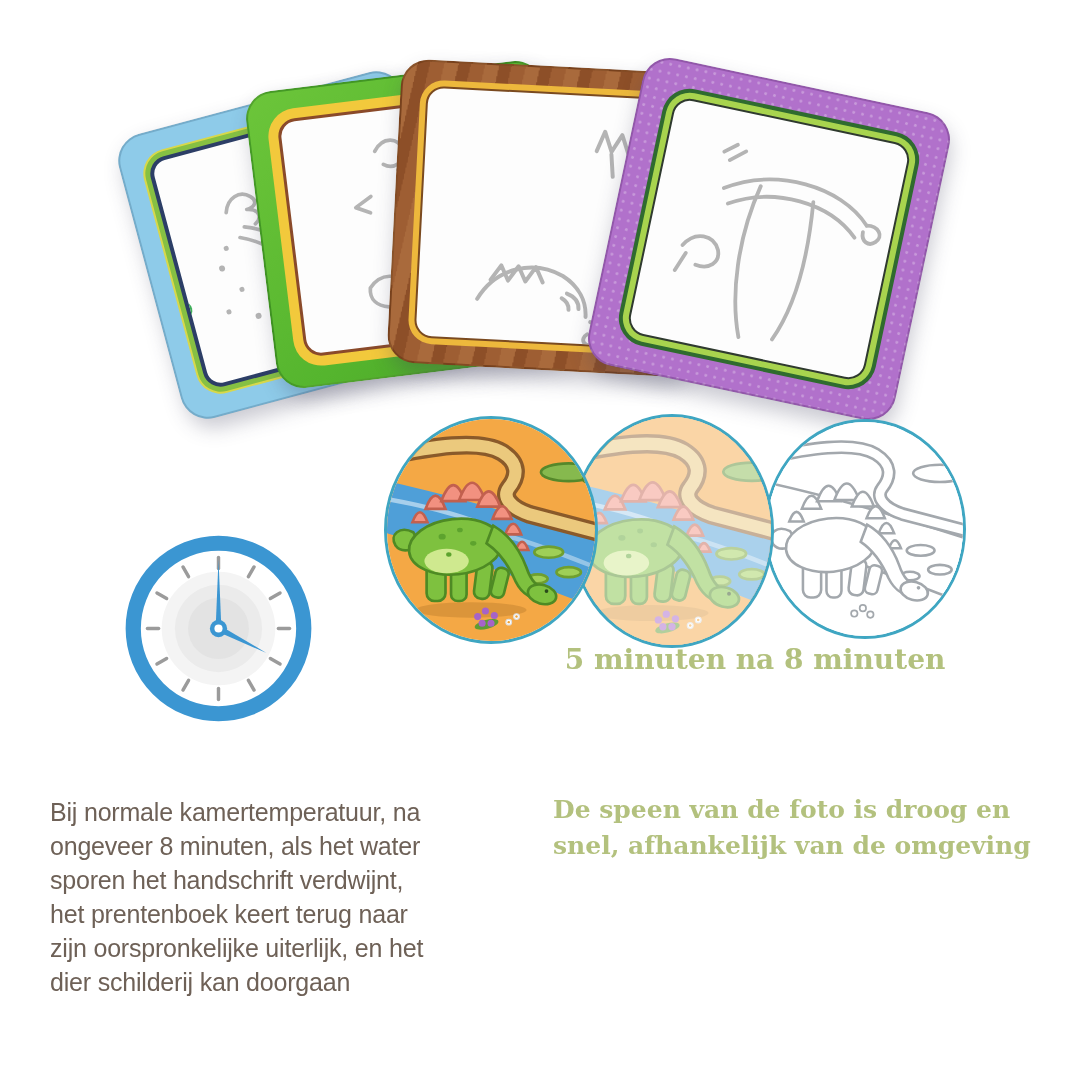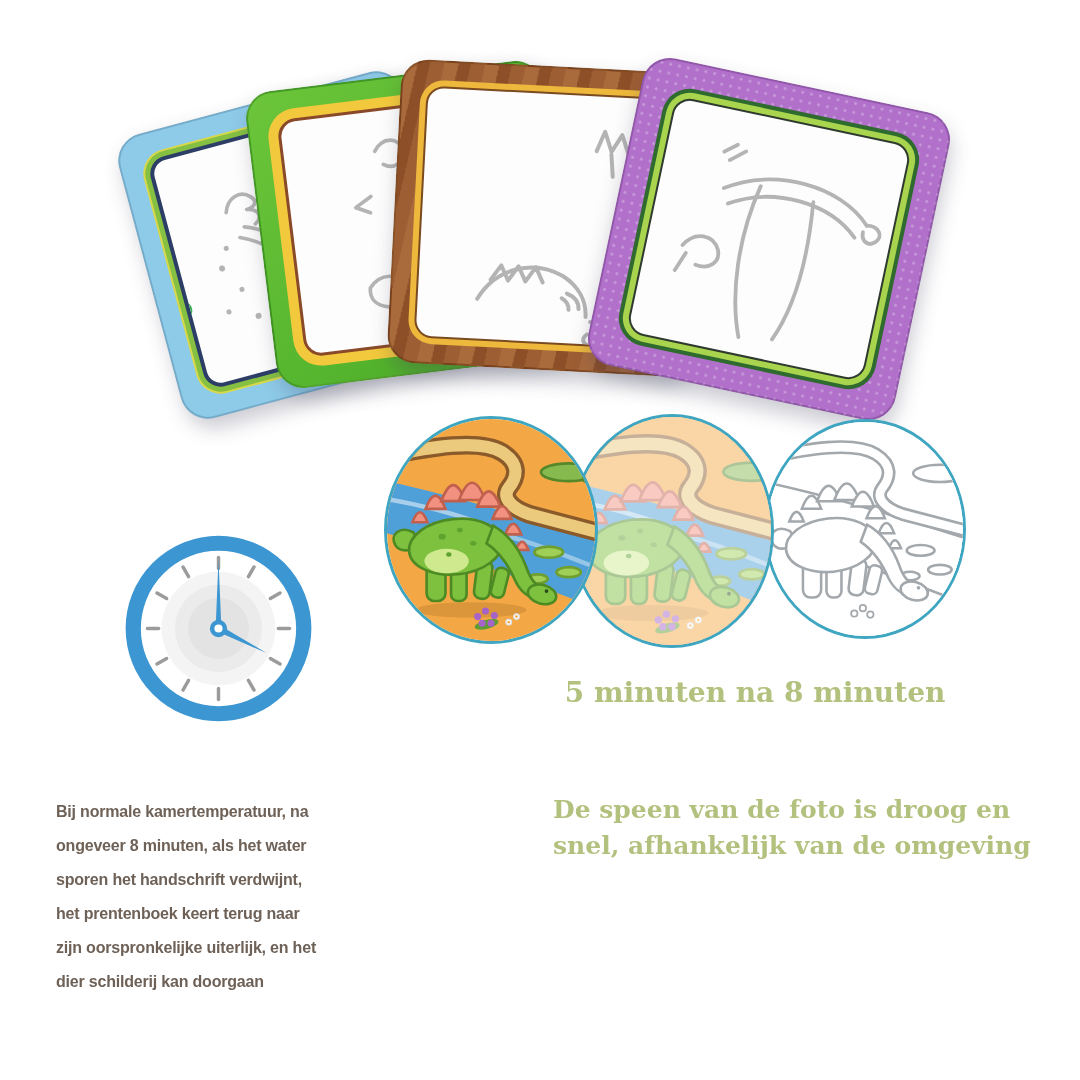--- a/index.html
+++ b/index.html
@@ -37,25 +37,25 @@
   .stage-2{left:570px;top:414px;width:198px;height:228px;z-index:12;}
   .stage-3{left:764px;top:419px;width:196px;height:214px;z-index:11;}
   .scene{position:absolute;inset:0;}
   .scene svg{display:block;width:100%;height:100%;}
   .fade-overlay{position:absolute;inset:0;background:rgba(255,255,255,.52);}
 
   
   .clock{position:absolute;left:117px;top:527px;width:203px;height:203px;}
 
   
-  .timer-caption{position:absolute;left:530px;top:676px;width:450px;text-align:center;
+  .timer-caption{position:absolute;left:530px;top:643px;width:450px;text-align:center;
       font-family:"DejaVu Serif","Liberation Serif",serif;font-weight:bold;font-size:28px;
       color:var(--green-text,#b3c17e);}
-  .left-paragraph{position:absolute;left:56px;top:795px;width:500px;
-      font-family:"Liberation Sans",sans-serif;font-weight:bold;font-size:16px;line-height:34px;
+  .left-paragraph{position:absolute;left:50px;top:795px;width:500px;
+      font-family:"Liberation Sans",sans-serif;font-weight:normal;font-size:25px;line-height:34px;
       letter-spacing:-0.2px;color:var(--body-text,#6e6157);white-space:pre-line;}
   .right-paragraph{position:absolute;left:553px;top:792px;width:500px;text-align:left;
       font-family:"DejaVu Serif","Liberation Serif",serif;font-weight:bold;font-size:25px;line-height:36px;
       color:var(--green-text,#b3c17e);white-space:pre-line;}
 </style>
 </head>
 <body>
 
 <div class="canvas">
 

